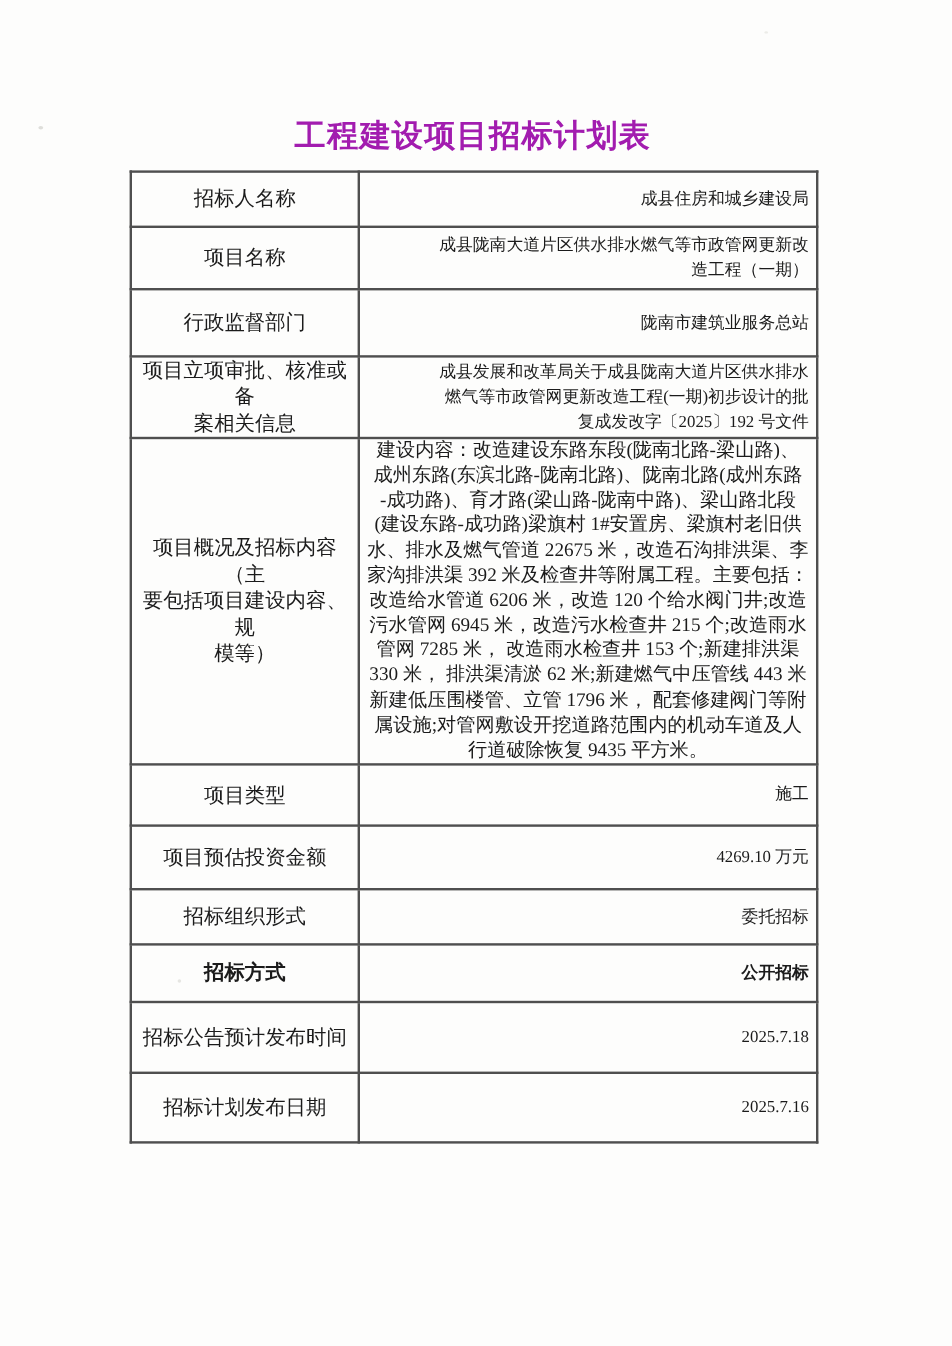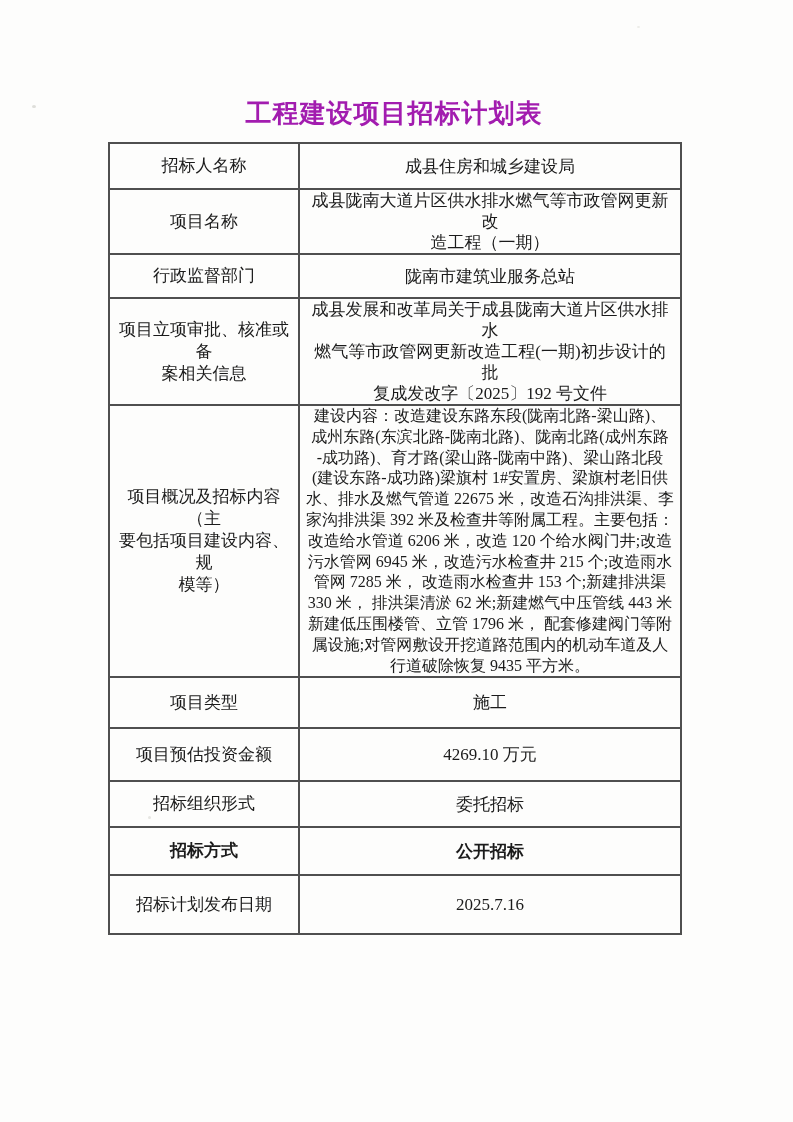--- a/index.html
+++ b/index.html
@@ -33,33 +33,33 @@
     padding:0 6px;
     overflow:hidden;
   }
   td.label-cell{
     text-align:center;
     font-size:17px;
     line-height:22px;
     padding:0 4px;
   }
   td.value-cell{
-    text-align:center;
-    font-size:17px;
+    text-align:right;
+    font-size:14px;
     line-height:21px;
   }
   td.value-long{
     text-align:center;
     font-size:16px;
     line-height:20.8px;
     padding:1px 7px;
   }
   tr:nth-child(1){height:46px;margin-top:12px;}
   tr:nth-child(2){height:52px;}
-  tr:nth-child(3){height:44px;border-radius:14px;}
+  tr:nth-child(3){height:56px;border-radius:14px;}
   tr:nth-child(4){height:65px;}
   tr:nth-child(5){height:272px;}
   tr:nth-child(6){height:51px;}
   tr:nth-child(7){height:53px;}
   tr:nth-child(8){height:46px;}
   tr:nth-child(9){height:48px;font-weight:bold;}
   tr:nth-child(10){height:59px;}
   tr:nth-child(11){height:58px;}
   .speckle{position:absolute;border-radius:50%;background:#dededa;}
   .sp1{left:32px;top:105px;width:4px;height:3px;}
@@ -141,19 +141,23 @@
       </tr>
       <tr>
         <td class="label-cell">招标组织形式</td>
         <td class="value-cell">委托招标</td>
       </tr>
       <tr>
         <td class="label-cell">招标方式</td>
         <td class="value-cell">公开招标</td>
       </tr>
       <tr>
+        <td class="label-cell">招标公告预计发布时间</td>
+        <td class="value-cell">2025.7.18</td>
+      </tr>
+      <tr>
         <td class="label-cell">招标计划发布日期</td>
         <td class="value-cell">2025.7.16</td>
       </tr>
     </tbody>
   </table>
 
 </div>
 
 </body></html>

